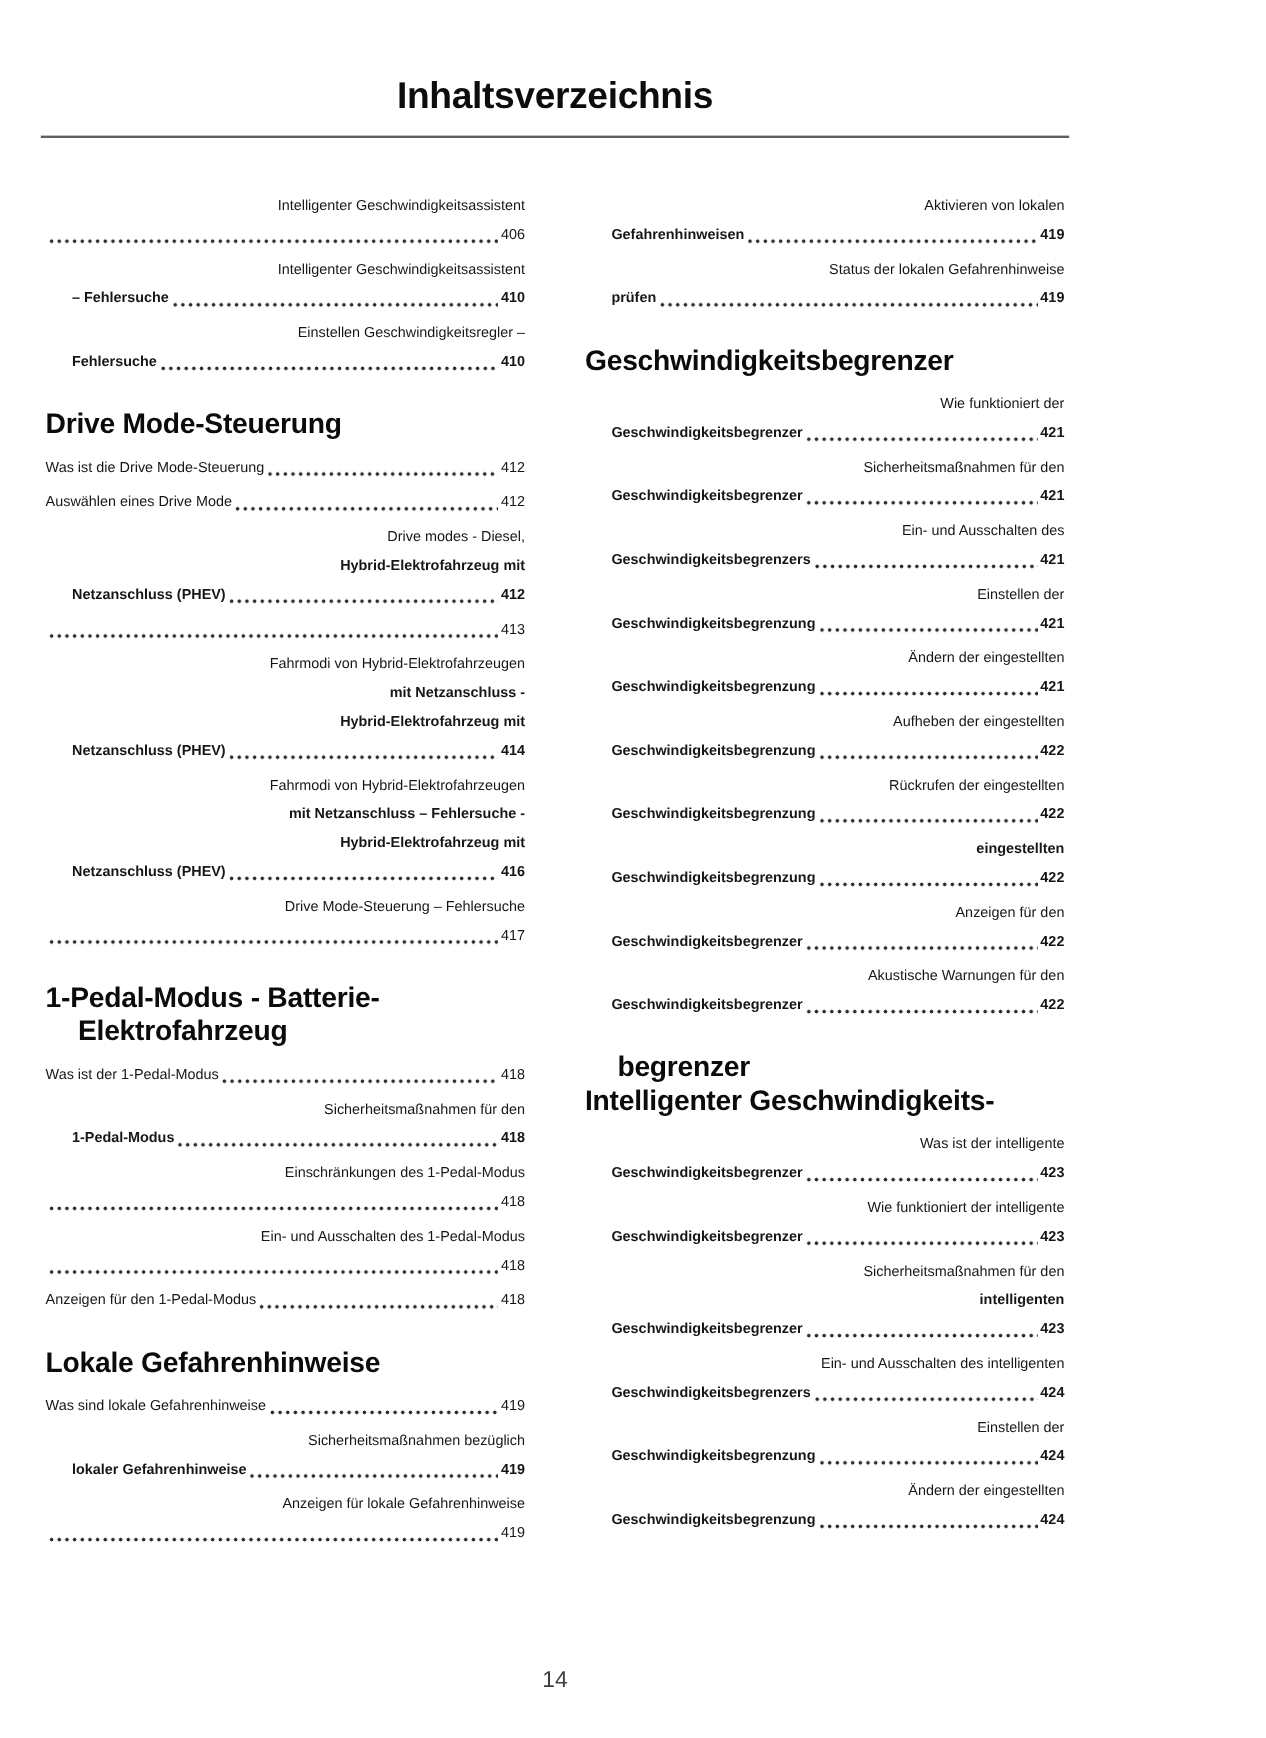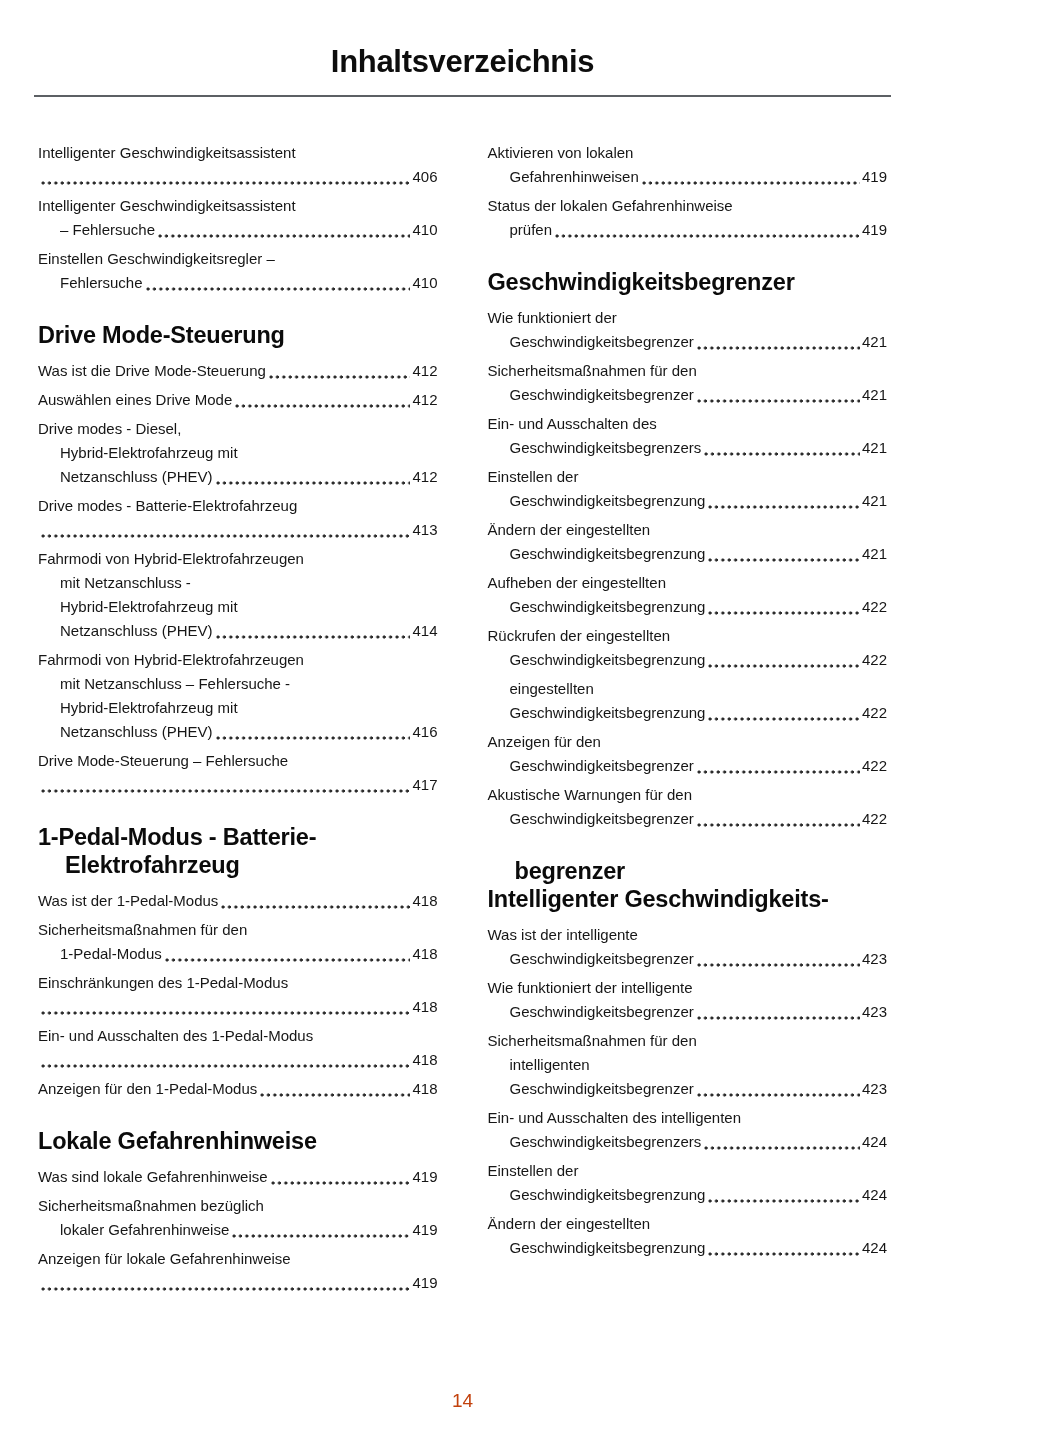--- a/index.html
+++ b/index.html
@@ -6,21 +6,21 @@
   html, body { margin: 0; padding: 0; }
   body {
     width: 1055px; height: 1448px;
     background: #ffffff;
     font-family: "Liberation Sans", "DejaVu Sans", sans-serif;
     color: #161616;
   }
   .page {
     position: relative;
     width: 925px; height: 1448px;
-    padding: 34px 34px 0 34px;
+    padding: 52px 34px 0 34px;
     overflow: hidden;
   }
   .doc-title {
     margin: 10px 0 0 0;
     text-align: center;
     font-size: 31px;
     font-weight: bold;
     color: #0d0d0d;
     letter-spacing: -0.3px;
   }
@@ -31,26 +31,27 @@
   }
   .columns {
     display: flex;
     gap: 50px;
     margin-top: 44px;
     padding: 0 4px;
   }
   .col { flex: 1 1 0; min-width: 0; }
 
   .entry {
-    font-size: 15px;
+    font-size: 12px;
     line-height: 24px;
     margin-bottom: 5px;
+    text-align: right;
   }
   .entry-line { white-space: nowrap; }
-  .entry-line.cont { padding-left: 22px; }
+  .entry-line.cont { padding-left: 22px; font-weight: bold; }
   .leader-line {
     display: flex;
     align-items: flex-end;
     white-space: nowrap;
   }
   .entry-text { flex: 0 0 auto; }
   .leader {
     flex: 1 1 auto;
     min-width: 14px;
     height: 4px;
@@ -72,21 +73,21 @@
   }
   .heading-line { white-space: nowrap; }
   .heading-line.cont { padding-left: 27px; }
 
   .page-footer {
     position: absolute;
     left: 0; bottom: 36px;
     width: 100%;
     text-align: center;
     font-size: 19px;
-    color: #c2410c;
+    color: #404040;
   }
 </style>
 </head>
 <body>
 
 <div class="page">
   <h1 class="doc-title">Inhaltsverzeichnis</h1>
   <hr class="title-rule">
   <div class="columns">
       <div class="col">
@@ -134,21 +135,20 @@
         <div class="entry">
           <div class="entry-line">Drive modes - Diesel,</div>
           <div class="entry-line cont">Hybrid-Elektrofahrzeug mit</div>
           <div class="entry-line cont leader-line">
             <span class="entry-text">Netzanschluss (PHEV)</span>
             <span class="leader"></span>
             <span class="entry-page">412</span>
           </div>
         </div>
         <div class="entry">
-          <div class="entry-line">Drive modes - Batterie-Elektrofahrzeug</div>
           <div class="entry-line leader-line">
             <span class="entry-text"></span>
             <span class="leader"></span>
             <span class="entry-page">413</span>
           </div>
         </div>
         <div class="entry">
           <div class="entry-line">Fahrmodi von Hybrid-Elektrofahrzeugen</div>
           <div class="entry-line cont">mit Netzanschluss -</div>
           <div class="entry-line cont">Hybrid-Elektrofahrzeug mit</div>

